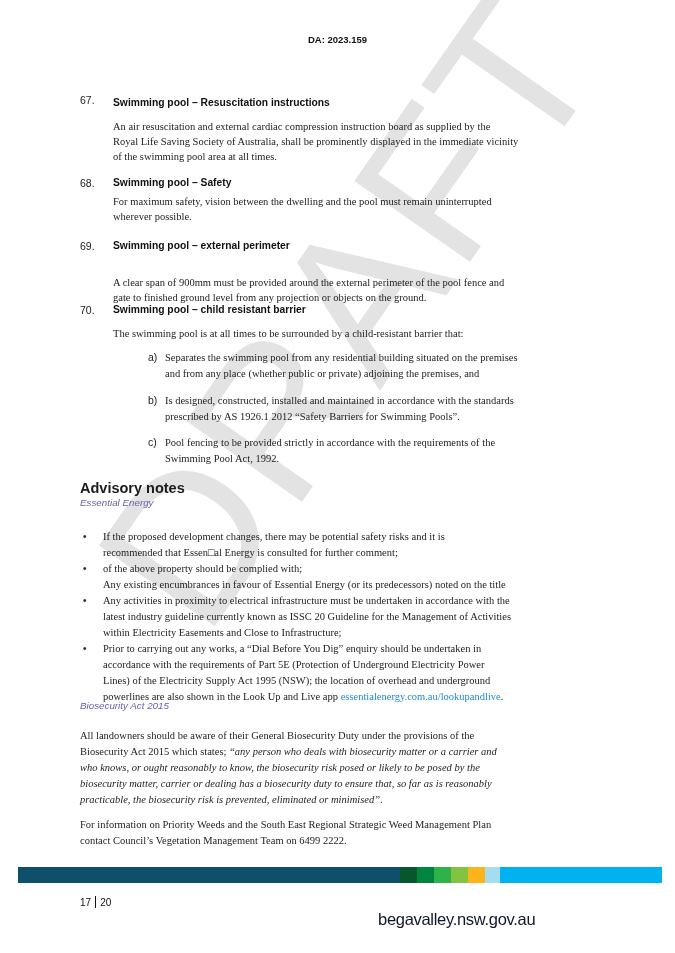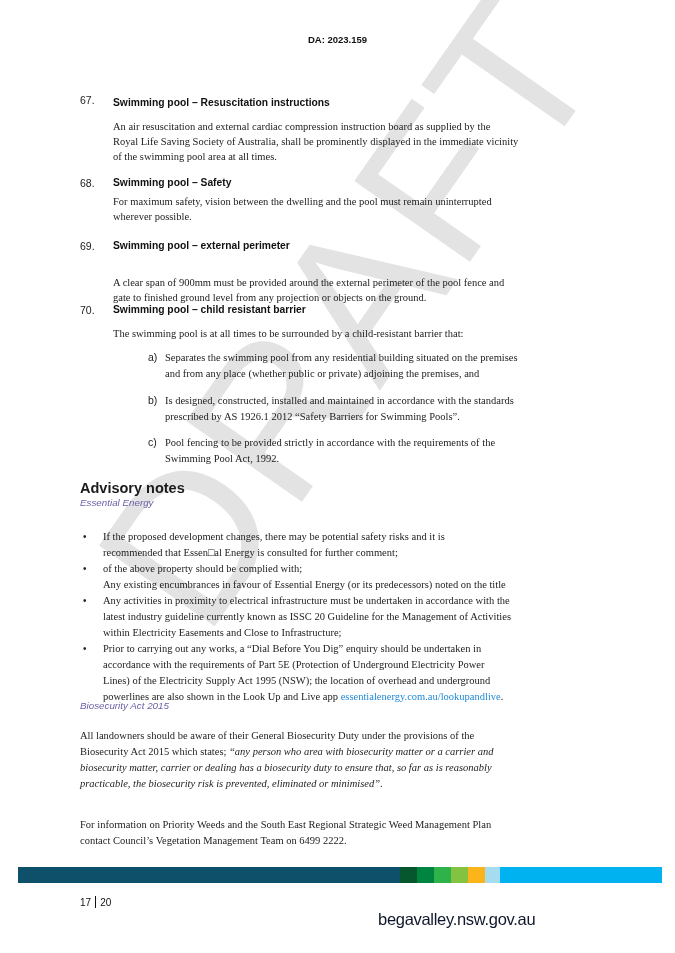--- a/index.html
+++ b/index.html
@@ -112,21 +112,22 @@
       <span class="line">Prior to carrying out any works, a “Dial Before You Dig” enquiry should be undertaken in</span>
       <span class="line">accordance with the requirements of Part 5E (Protection of Underground Electricity Power</span>
       <span class="line">Lines) of the Electricity Supply Act 1995 (NSW); the location of overhead and underground</span>
       <span class="line"><span style="white-space:pre">powerlines are also shown in the Look Up and Live app </span><a class="link">essentialenergy.com.au/lookupandlive</a><span>.</span></span>
     </div>
   </div>
 
   <div class="abs subhead" style="top:699px">Biosecurity Act 2015</div>
   <div class="abs bio">
     <span class="line">All landowners should be aware of their General Biosecurity Duty under the provisions of the</span>
-    <span class="line"><span style="white-space:pre">Biosecurity Act 2015 which states; </span><span class="it">“any person who area with biosecurity matter or a carrier and</span></span>
+    <span class="line"><span style="white-space:pre">Biosecurity Act 2015 which states; </span><span class="it">“any person who deals with biosecurity matter or a carrier and</span></span>
+    <span class="line it">who knows, or ought reasonably to know, the biosecurity risk posed or likely to be posed by the</span>
     <span class="line it">biosecurity matter, carrier or dealing has a biosecurity duty to ensure that, so far as is reasonably</span>
     <span class="line"><span class="it">practicable, the biosecurity risk is prevented, eliminated or minimised”</span><span>.</span></span>
   </div>
   <div class="abs info">
     <span class="line">For information on Priority Weeds and the South East Regional Strategic Weed Management Plan</span>
     <span class="line">contact Council’s Vegetation Management Team on 6499 2222.</span>
   </div>
 
   <div class="brand-bar">
     <span class="seg0" style="background: rgb(14, 79, 105);"></span>

